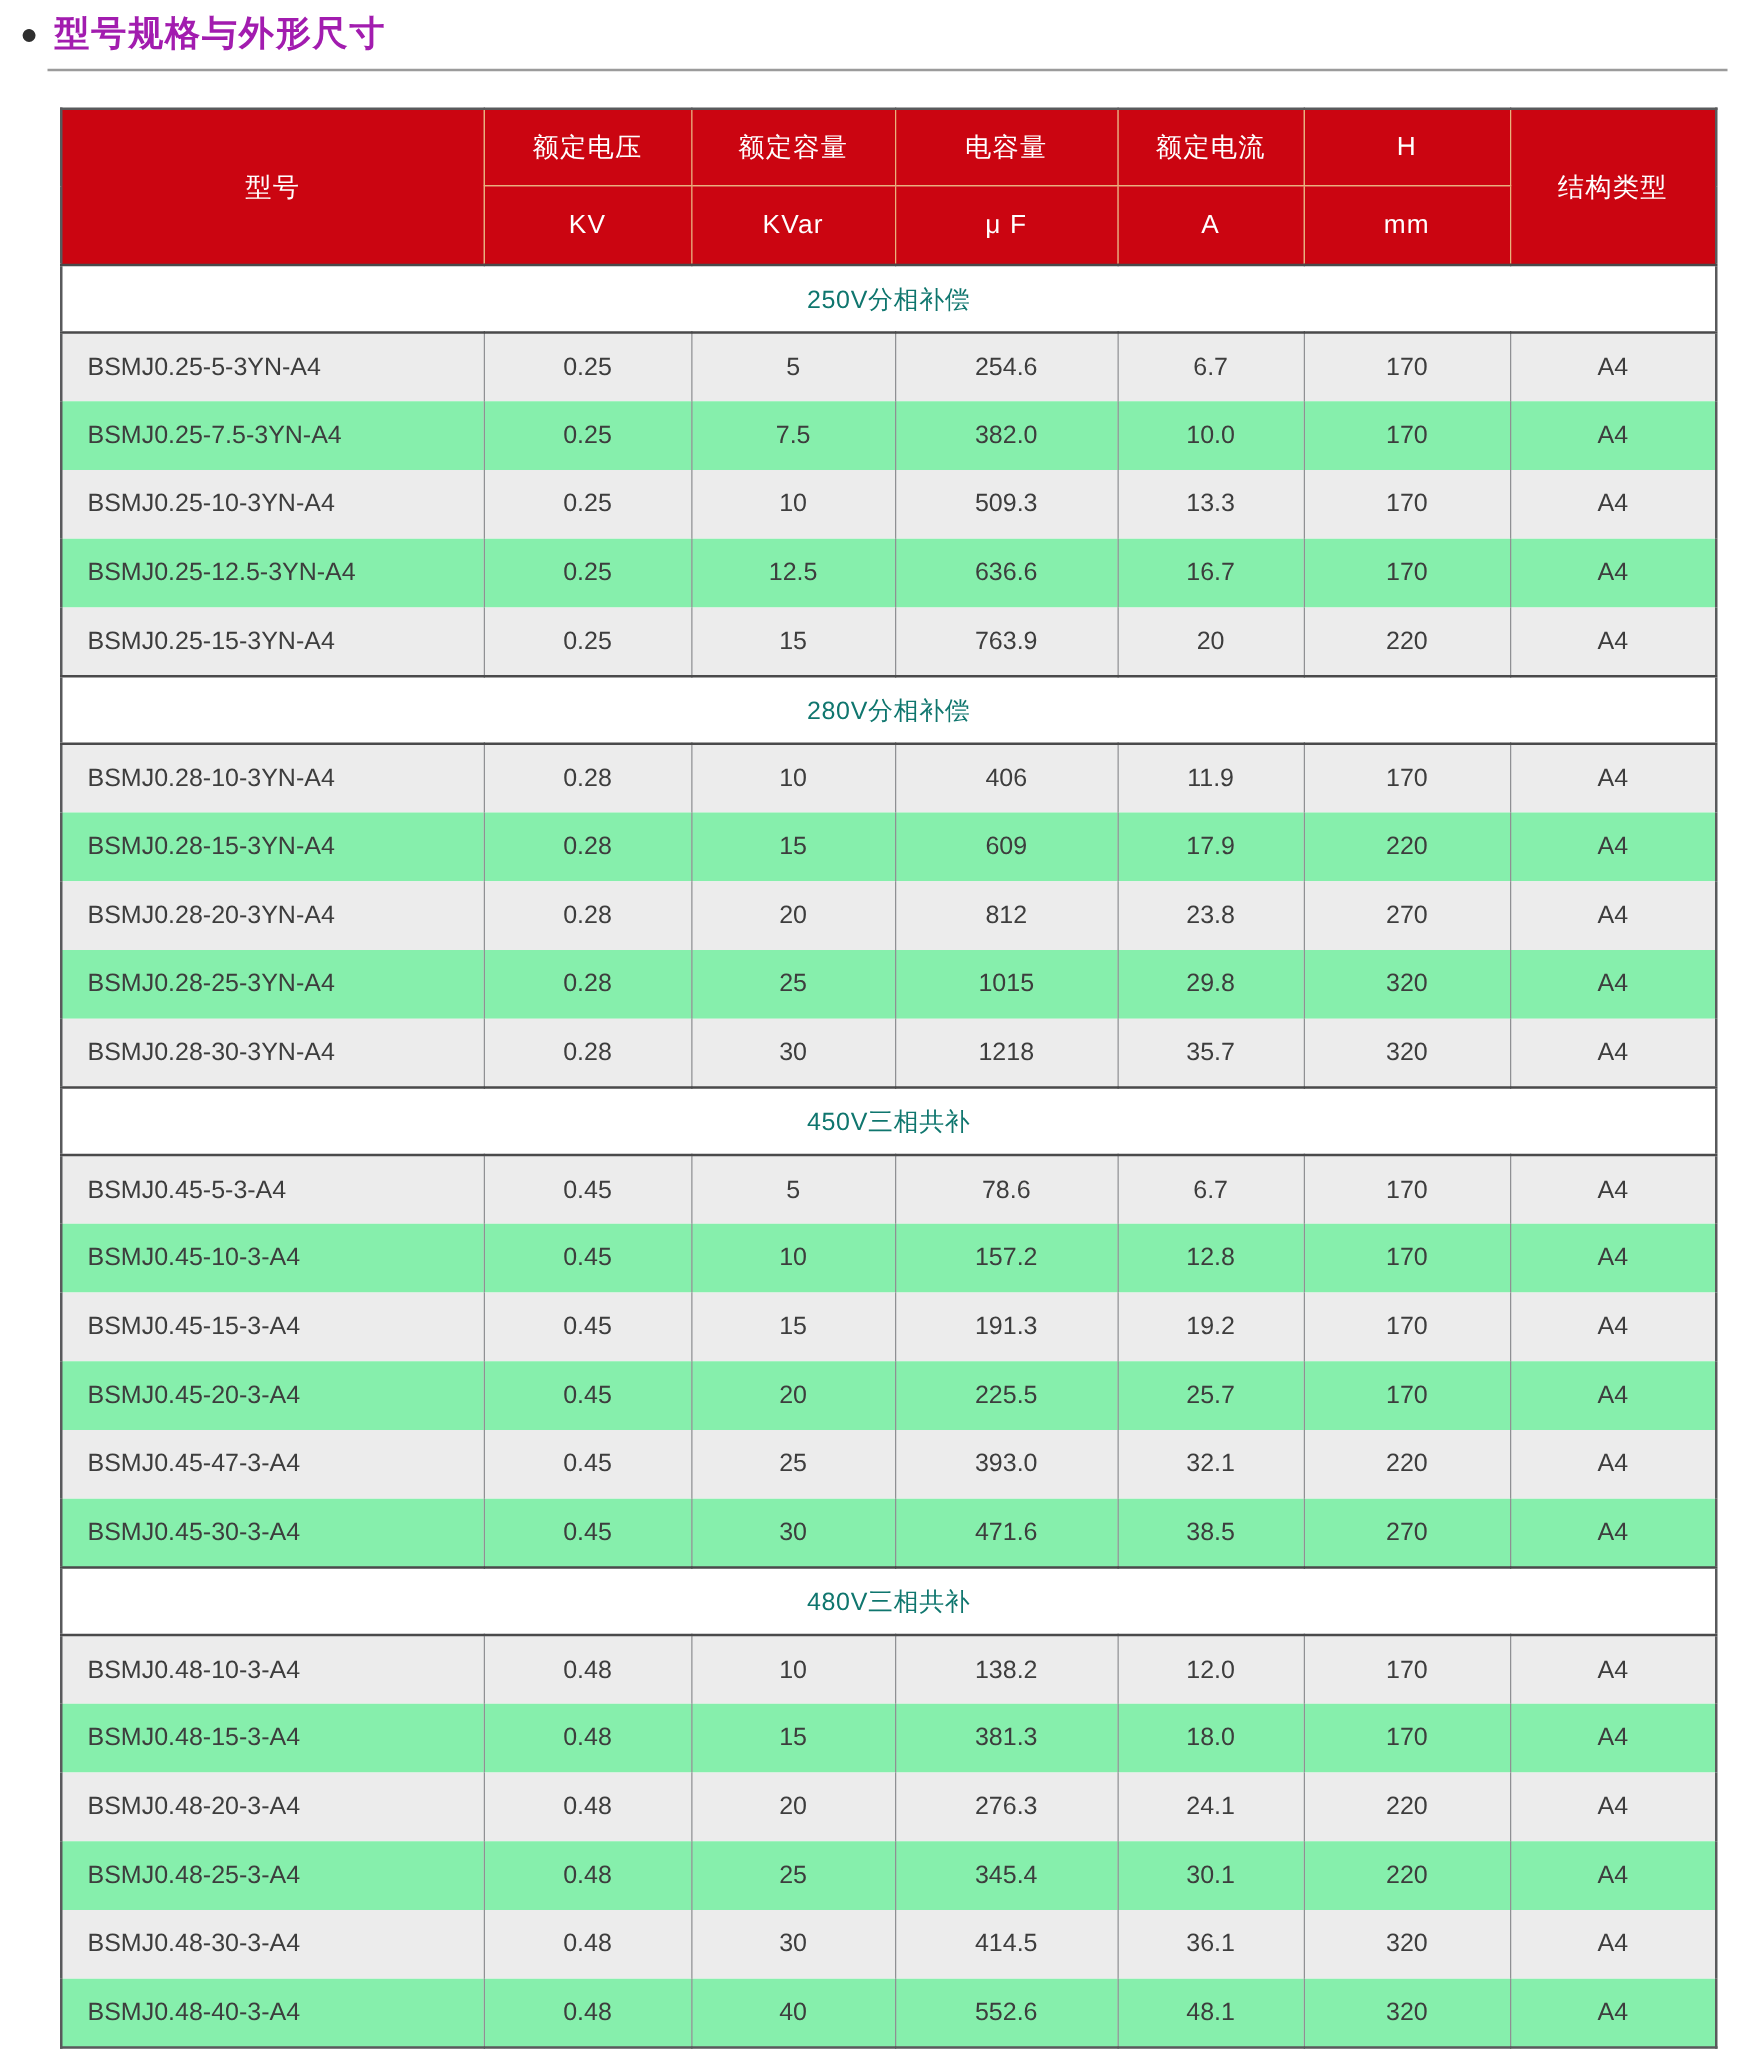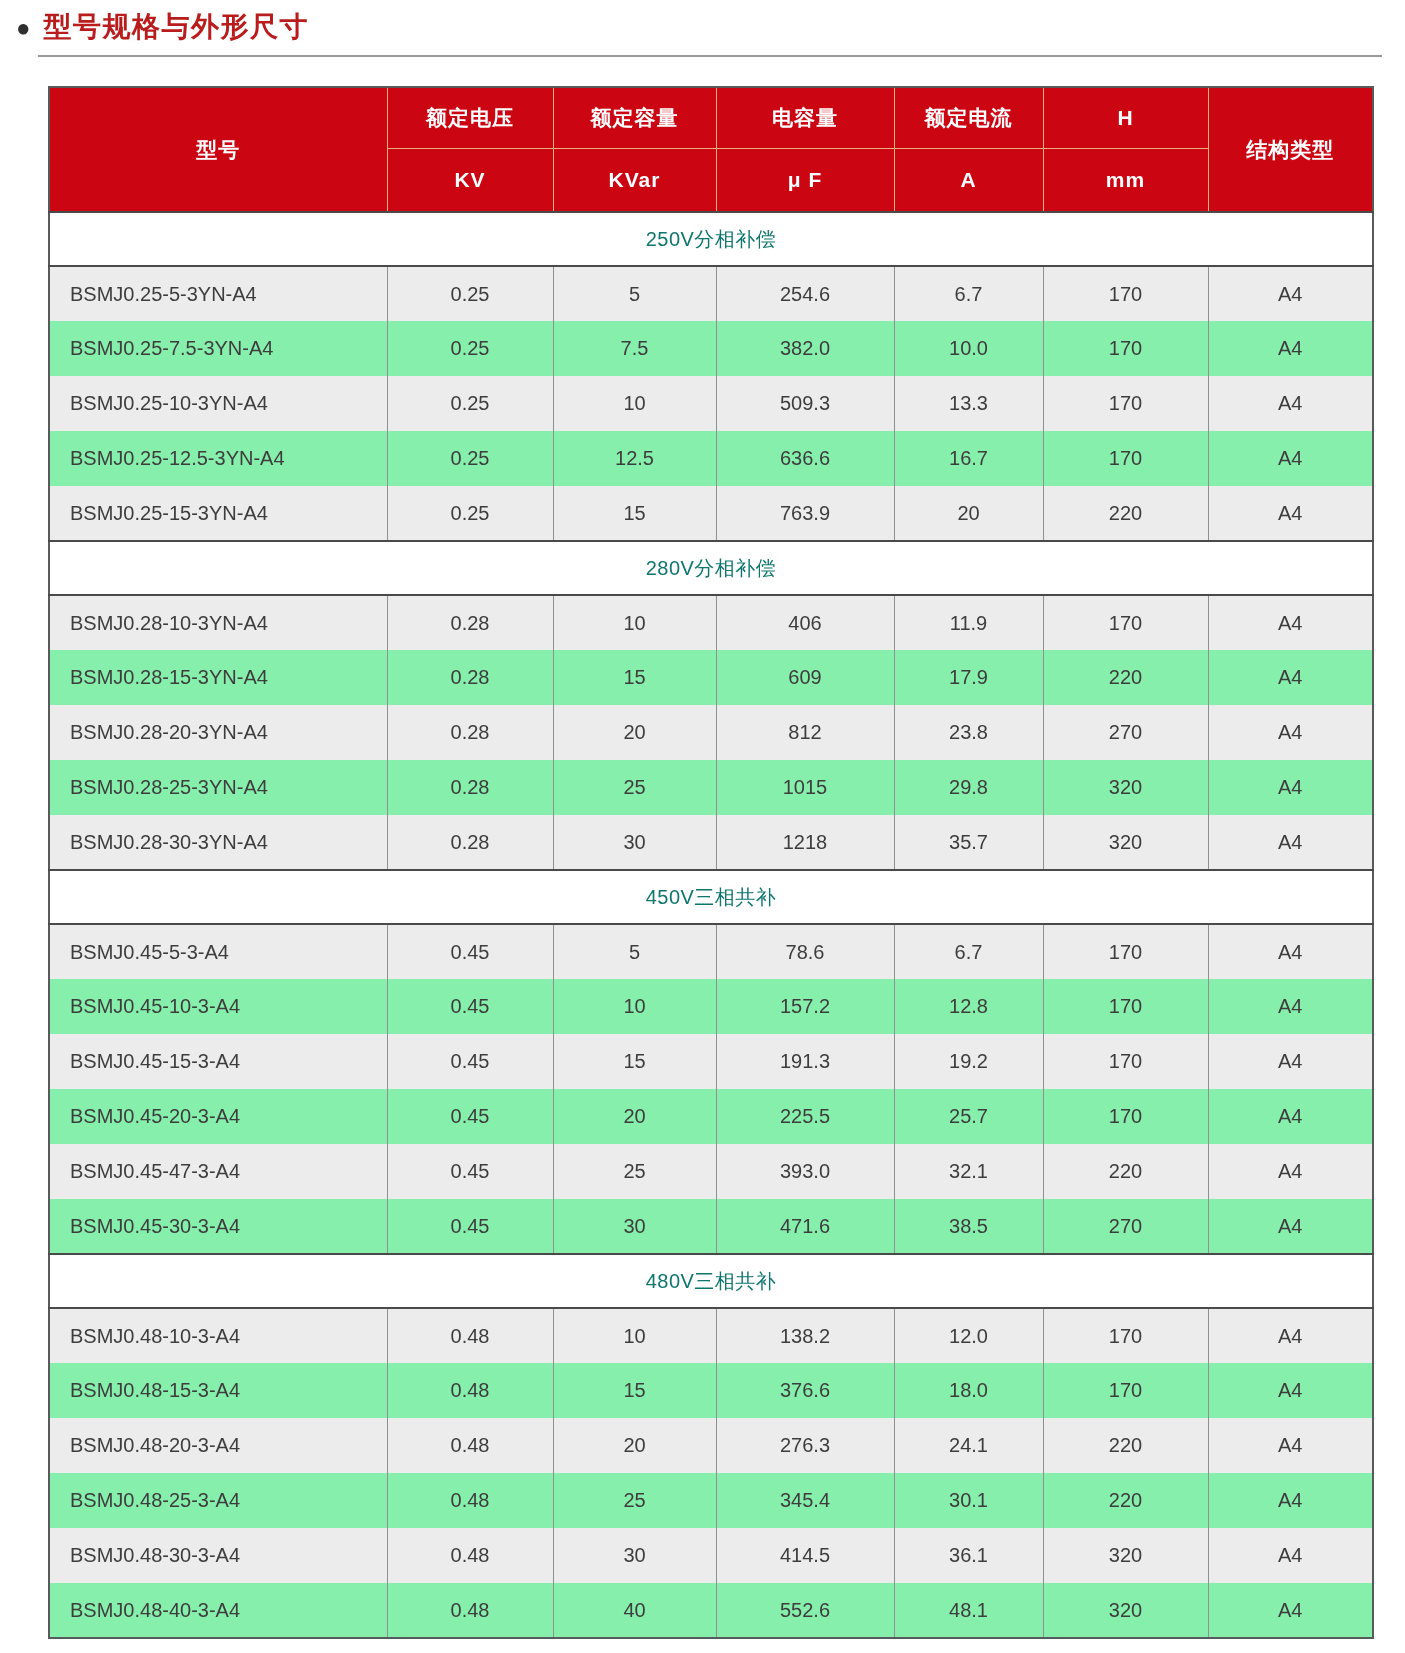--- a/index.html
+++ b/index.html
@@ -12,21 +12,21 @@
   }
   .title-row{
     position:absolute;top:8px;left:16px;
     display:flex;align-items:center;gap:13px;
   }
   .bullet{
     font-size:24px;line-height:1;color:#2f2f2f;
     transform:translateY(1px);
   }
   .title-text{
-    margin:0;font-size:28px;font-weight:bold;color:#b91c1c;
+    margin:0;font-size:28px;font-weight:bold;color:#a21caf;
     letter-spacing:1.5px;
   }
   .title-rule{
     position:absolute;top:55px;left:38px;width:1344px;height:2px;
     background:#9b9b9b;
   }
   table.spec-table{
     position:absolute;top:86px;left:48px;width:1324px;
     border-collapse:collapse;table-layout:fixed;
     border:2px solid #595a5c;
@@ -34,21 +34,21 @@
   col.c0{width:338px;}
   col.c1{width:166px;}
   col.c2{width:163px;}
   col.c3{width:178px;}
   col.c4{width:149px;}
   col.c5{width:165px;}
   col.c6{width:165px;}
   thead th{
     background:#cb0511;
     color:#ffffff;
-    font-size:21px;font-weight:bold;
+    font-size:21px;font-weight:normal;
     text-align:center;vertical-align:middle;
     border:1px solid #e9b27c;
     letter-spacing:1px;
   }
   thead tr.h1 th{height:58px;}
   thead tr.h2 th{height:60px;}
   tbody td{
     font-size:20px;color:#3d3d3d;
     text-align:center;vertical-align:middle;
     border-left:1px solid #8f9093;
@@ -267,21 +267,21 @@
           <td>10</td>
           <td>138.2</td>
           <td>12.0</td>
           <td>170</td>
           <td>A4</td>
         </tr>
         <tr class="data">
           <td class="model">BSMJ0.48-15-3-A4</td>
           <td>0.48</td>
           <td>15</td>
-          <td>376.6</td>
+          <td>381.3</td>
           <td>18.0</td>
           <td>170</td>
           <td>A4</td>
         </tr>
         <tr class="data alt">
           <td class="model">BSMJ0.48-20-3-A4</td>
           <td>0.48</td>
           <td>20</td>
           <td>276.3</td>
           <td>24.1</td>

